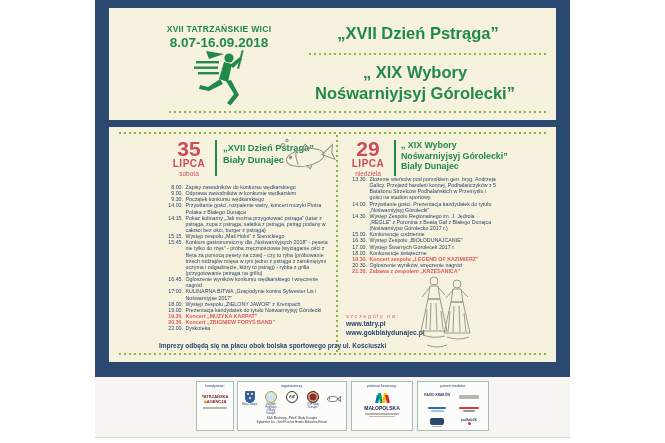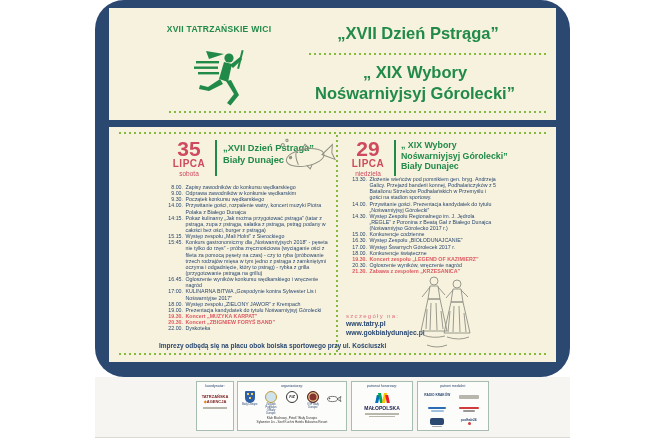--- a/index.html
+++ b/index.html
@@ -1,18 +1,18 @@
 <!DOCTYPE html>
 <html><head>
 <meta charset="utf-8">
 <style>
   html,body{margin:0;padding:0;}
   body{width:665px;height:443px;background:#ffffff;position:relative;overflow:hidden;
        font-family:"Liberation Sans",sans-serif;-webkit-font-smoothing:antialiased;}
-  .poster{position:absolute;left:95px;top:0;width:475px;height:377px;background:#2b4871;border-radius:29px;}
+  .poster{position:absolute;left:95px;top:0;width:475px;height:377px;background:#2b4871;}
   .panel{position:absolute;background:#f6f2dd;}
   .panel.top{left:14px;top:8px;width:447px;height:112px;}
   .panel.main{left:14px;top:127px;width:447px;height:235px;}
   .dotted-h{position:absolute;height:2px;
     background-image:repeating-linear-gradient(90deg,#86b93f 0 2px,transparent 2px 5px);}
   .dotted-v{position:absolute;width:2px;
     background-image:repeating-linear-gradient(180deg,#86b93f 0 2px,transparent 2px 5px);}
   .vbar{position:absolute;width:2px;background:#218a49;}
   
   .series{position:absolute;left:28px;top:16px;width:164px;text-align:center;color:#218a49;font-weight:bold;}
@@ -74,20 +74,21 @@
   .dot-red{display:inline-block;width:3px;height:3px;border-radius:50%;background:#d23b3b;margin-left:1px;vertical-align:middle;}
 </style>
 </head>
 <body>
 
 <div class="poster">
 
   <div class="panel top">
     <div class="series">
       <div class="series-line1">XVII TATRZAŃSKIE WICI</div>
+      <div class="series-line2">8.07-16.09.2018</div>
     </div>
     <div class="runner">
       <svg width="62" height="64" viewBox="0 0 62 64">
         <g fill="#218a49" stroke="none">
           <path d="M31,4 L13,1 L16,9 Z"></path>
           <circle cx="36" cy="8" r="4.6"></circle>
           <path d="M31,12 L39,14 L35,32 L26,29 Z"></path>
           <path d="M37,15 L47,7 L49,9.5 L40,18 Z"></path>
           <rect x="46.5" y="0" width="2" height="19" transform="rotate(14 47.5 9)"></rect>
           <path d="M27,29 L15,37 L7,35 L6,39 L16,41 L30,34 Z"></path>

